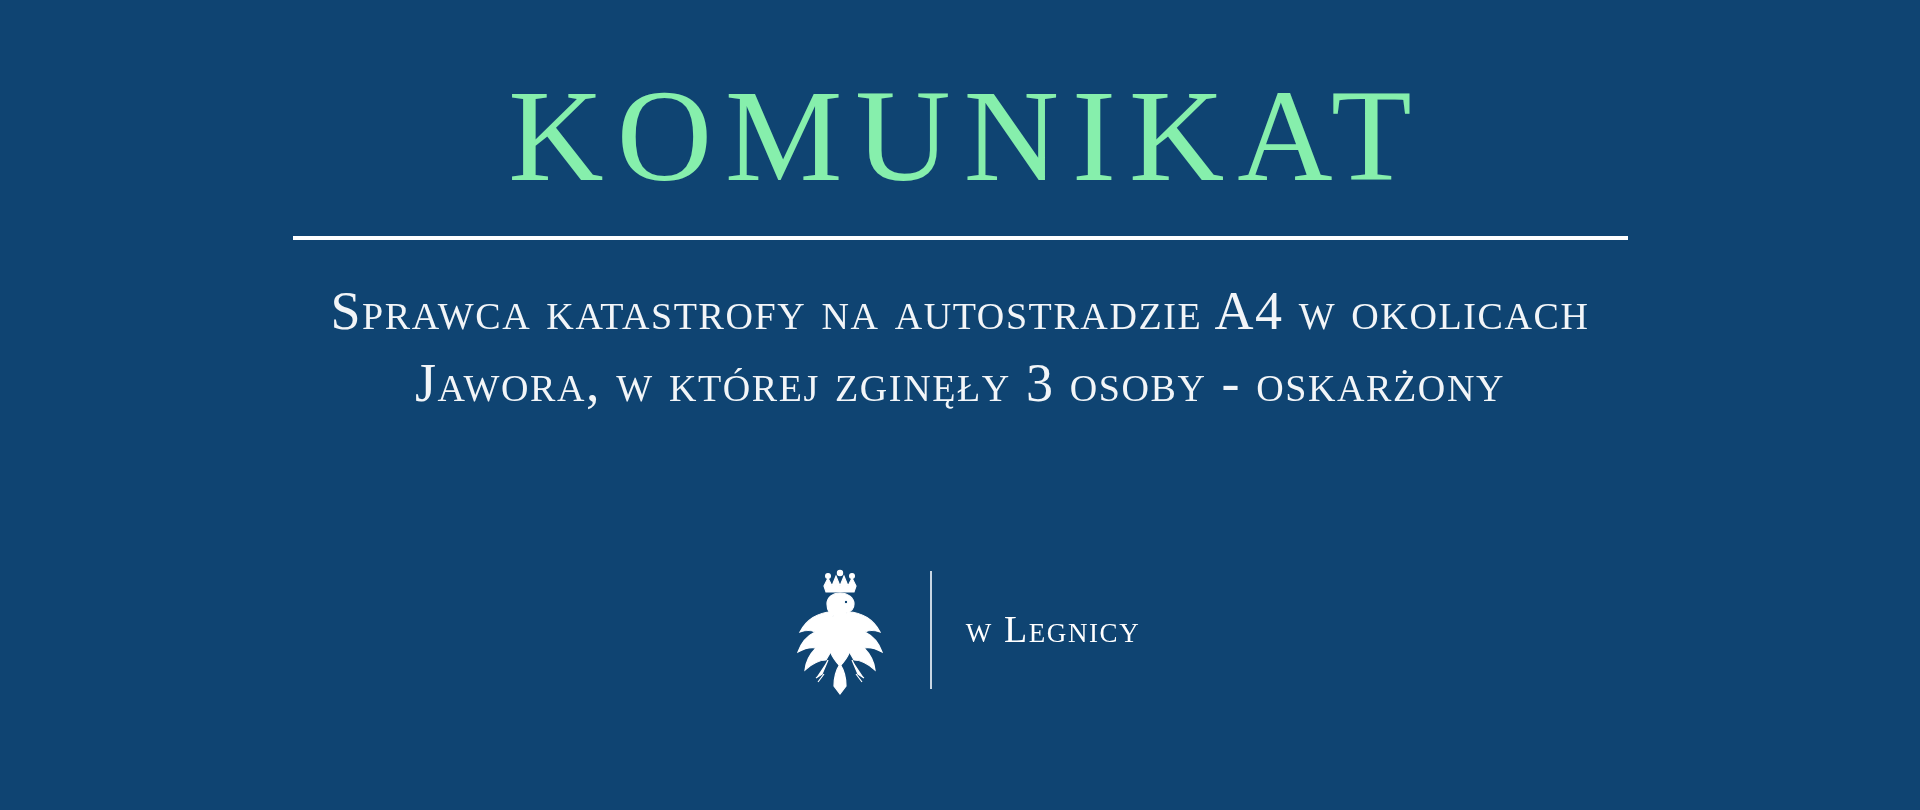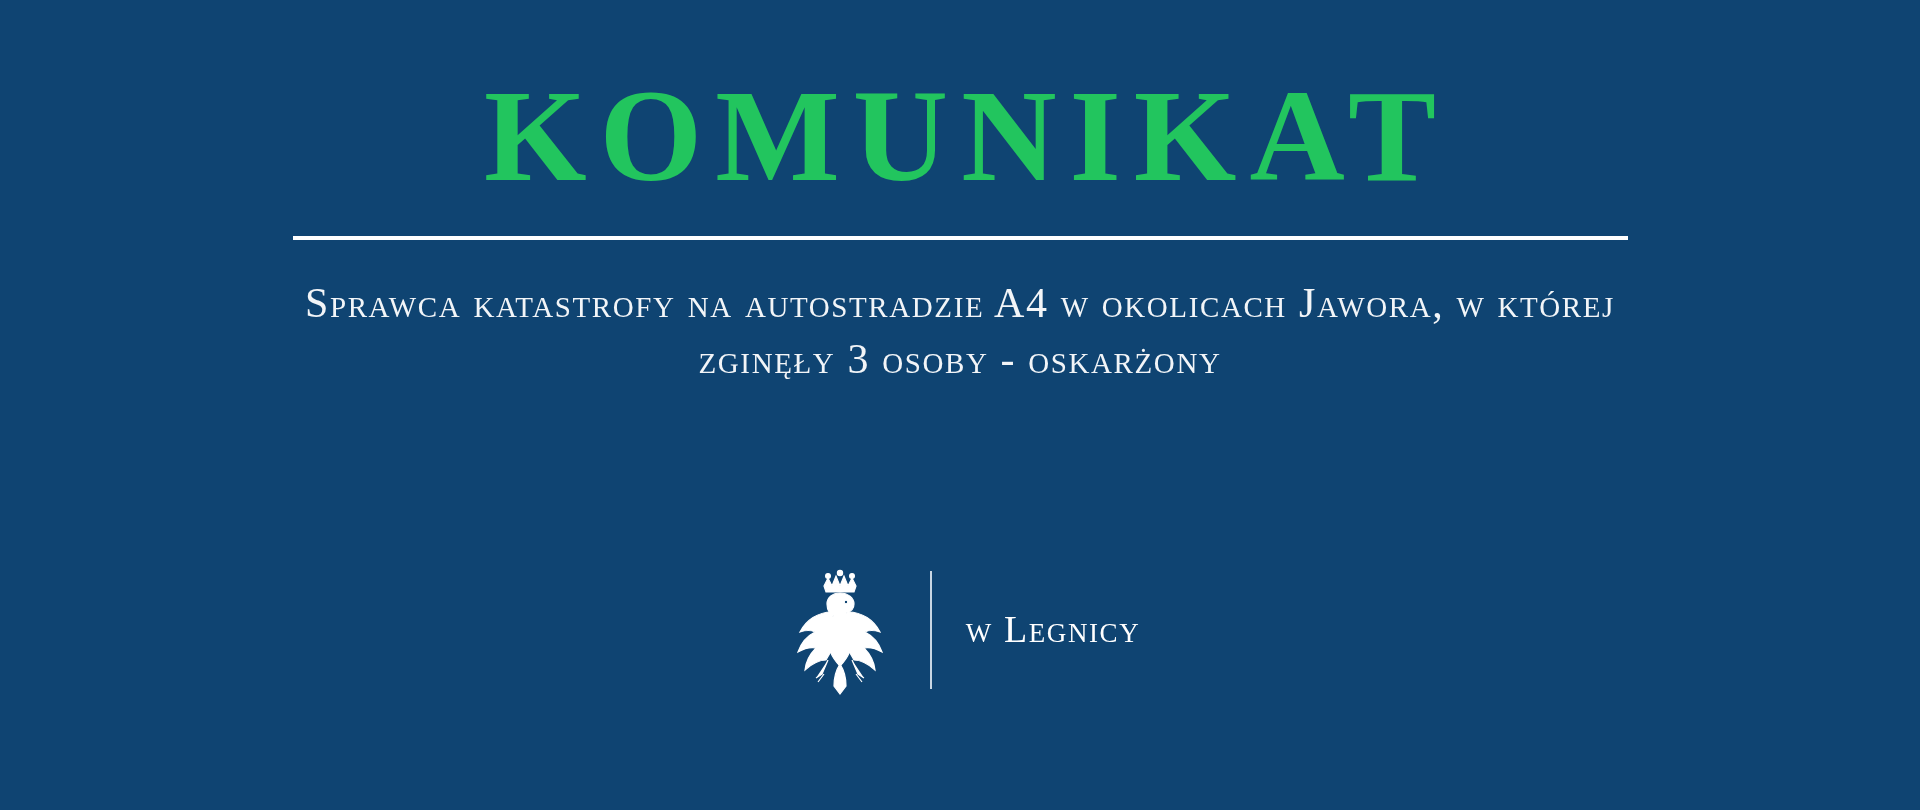--- a/index.html
+++ b/index.html
@@ -17,42 +17,42 @@
     position: relative;
     width: 1920px;
     height: 810px;
     background: #0f4472;
     display: flex;
     flex-direction: column;
     align-items: center;
   }
   .headline {
     margin-top: 70px;
-    color: #22c55e;
+    color: #86efac;
     font-family: "Liberation Serif", serif;
-    font-weight: 700;
+    font-weight: 400;
     font-size: 132px;
     line-height: 1.0;
     letter-spacing: 13px;
     text-indent: 13px;
     text-align: right;
     white-space: nowrap;
   }
   .rule {
     margin-top: 34px;
     width: 1335px;
     height: 4px;
     background: #ffffff;
   }
   .subhead {
     margin-top: 36px;
     width: 1340px;
     color: #f2f5f8;
     font-family: "Liberation Serif", serif;
-    font-size: 42px;
+    font-size: 54px;
     line-height: 1.33;
     letter-spacing: 1.6px;
     text-align: center;
     font-variant: small-caps;
     font-weight: 400;
   }
   .footer {
     position: absolute;
     left: 0;
     right: 0;

